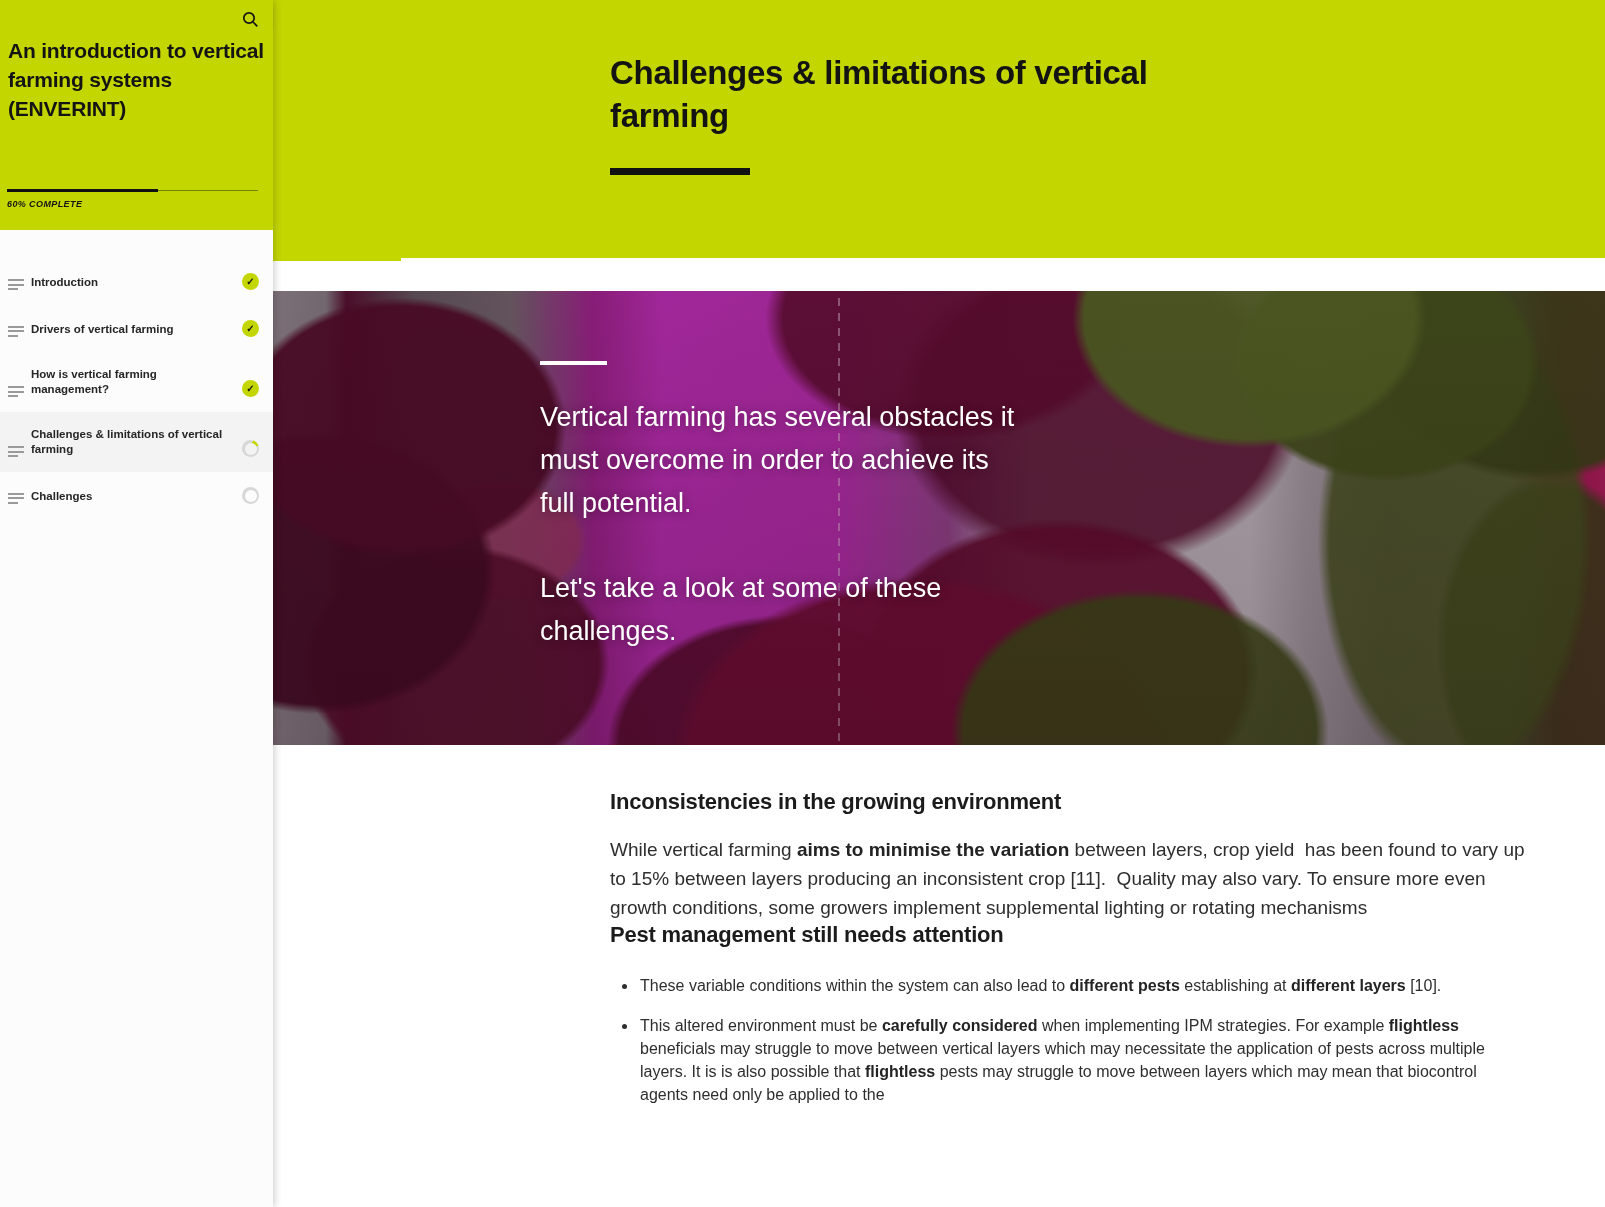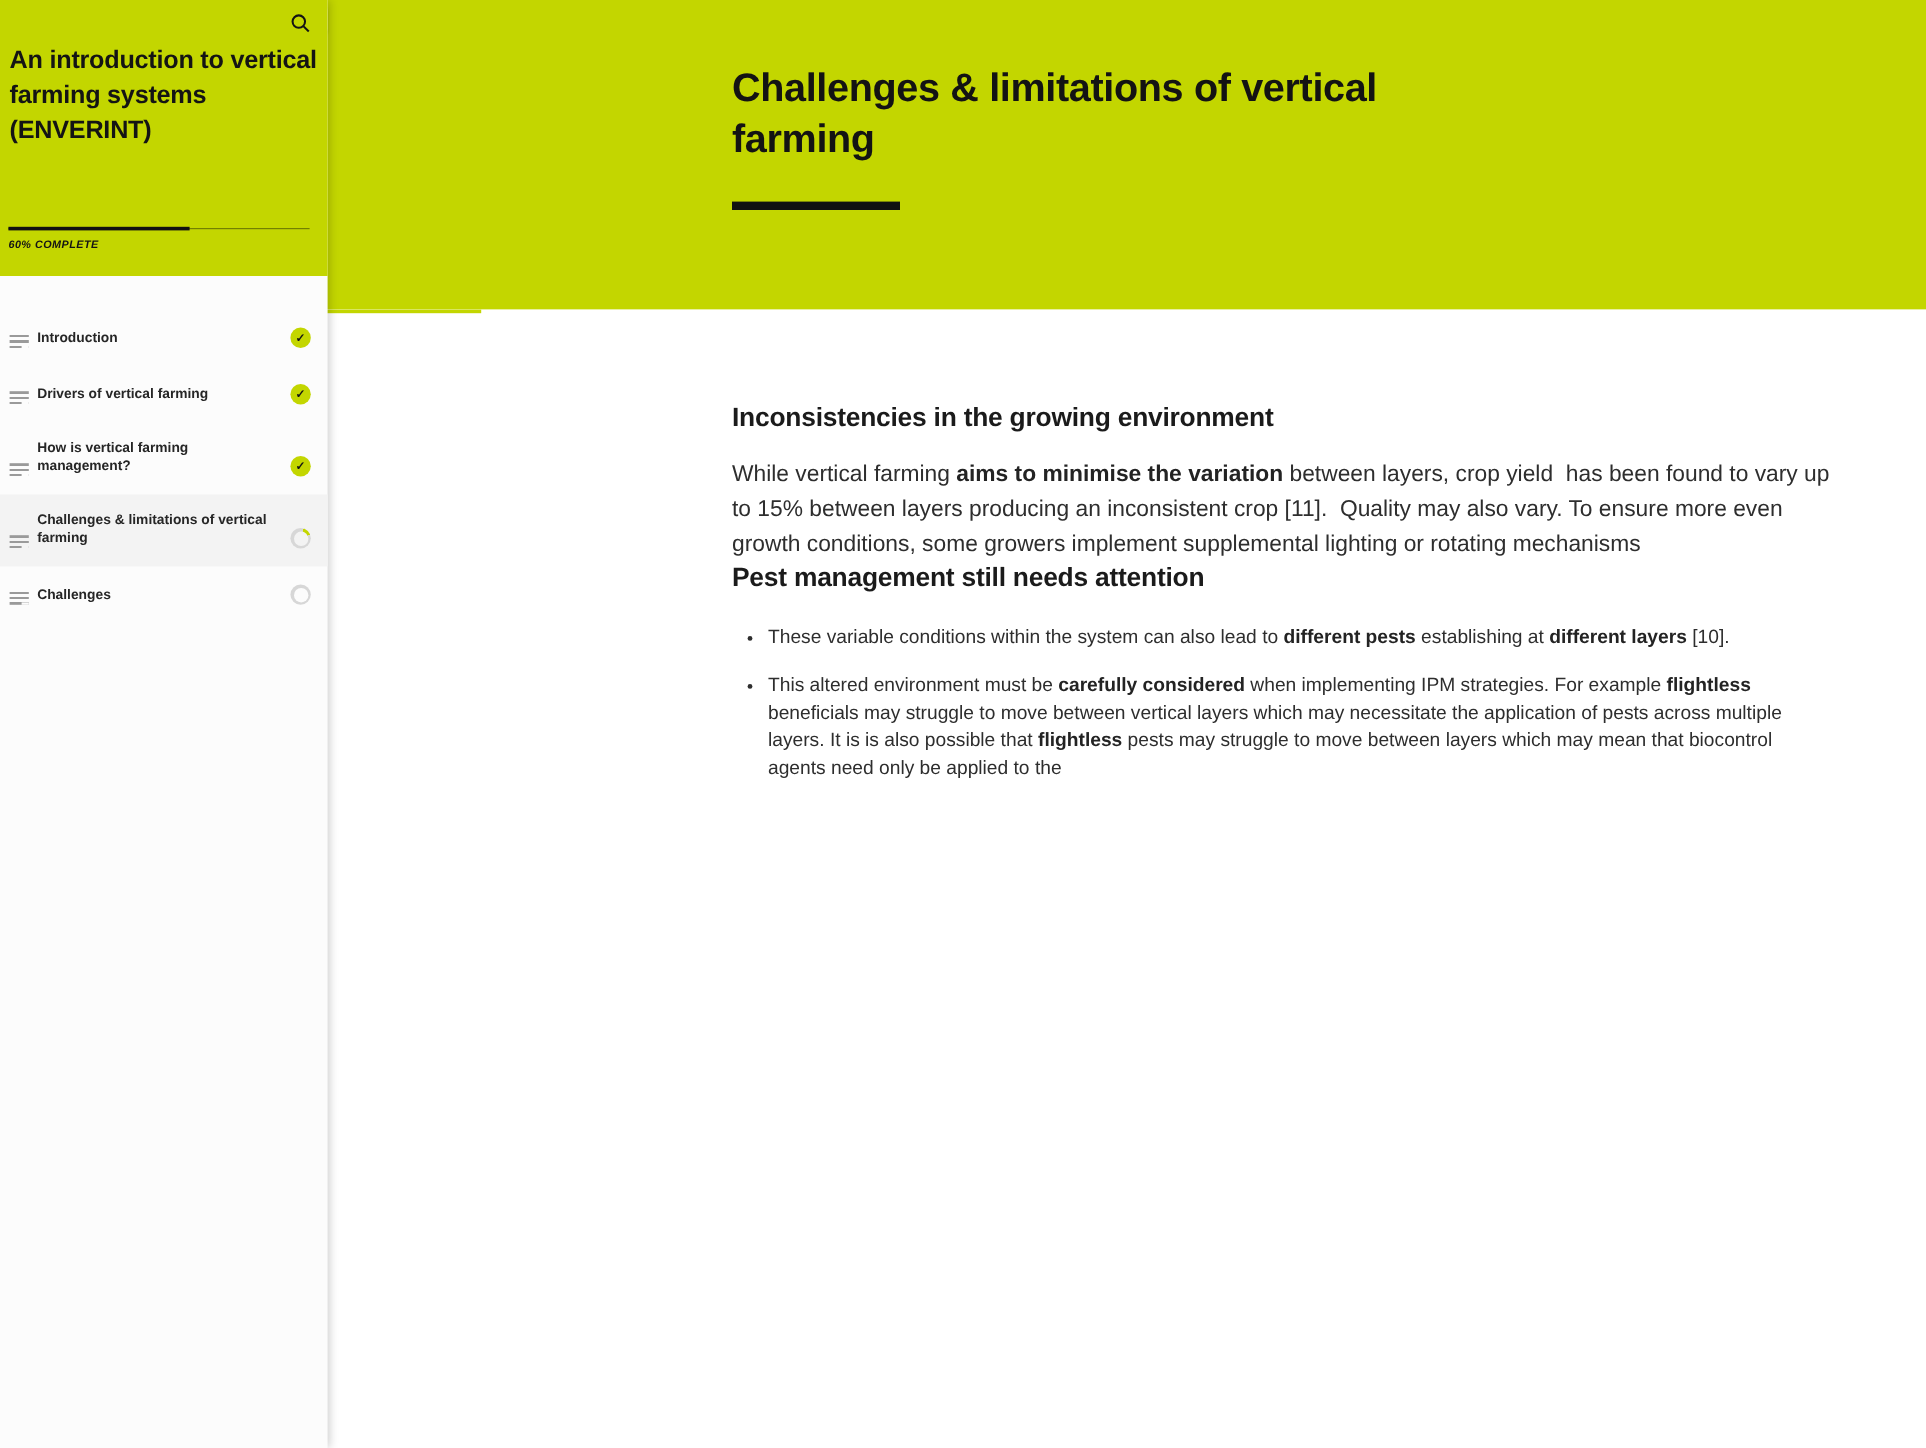--- a/index.html
+++ b/index.html
@@ -227,20 +227,28 @@
     <div class="header-inner">
       <h1 class="lesson-title">Challenges &amp; limitations of vertical farming</h1>
       <div class="title-rule"></div>
     </div>
   </header>
 
   <div class="lesson-progress-strip">
     <div class="lesson-progress-fill" style="width: 12%;"></div>
   </div>
 
+  <section class="hero">
+    <div class="hero-art"></div>
+    <div class="hero-content">
+      <div class="hero-tick"></div>
+      <p class="hero-p">Vertical farming has several obstacles it must overcome in order to achieve its full potential.</p>
+      <p class="hero-p">Let's take a look at some of these challenges.</p>
+    </div>
+  </section>
 
   <div class="content">
     <section class="section">
       <h2 class="section-heading">Inconsistencies in the growing environment</h2>
       <p class="section-paragraph">While vertical farming <strong>aims to minimise the variation</strong> between layers, crop yield  has been found to vary up to 15% between layers producing an inconsistent crop [11].  Quality may also vary. To ensure more even growth conditions, some growers implement supplemental lighting or rotating mechanisms</p>
     </section>
 
     <section class="section">
       <h2 class="section-heading">Pest management still needs attention</h2>
       <ul class="bullets">

